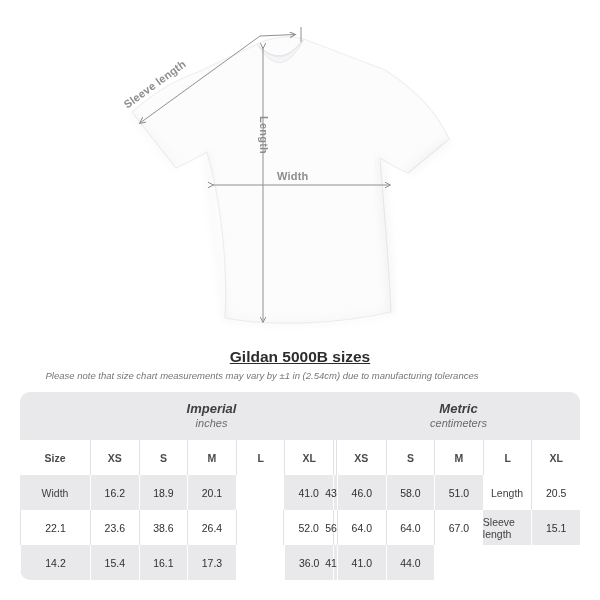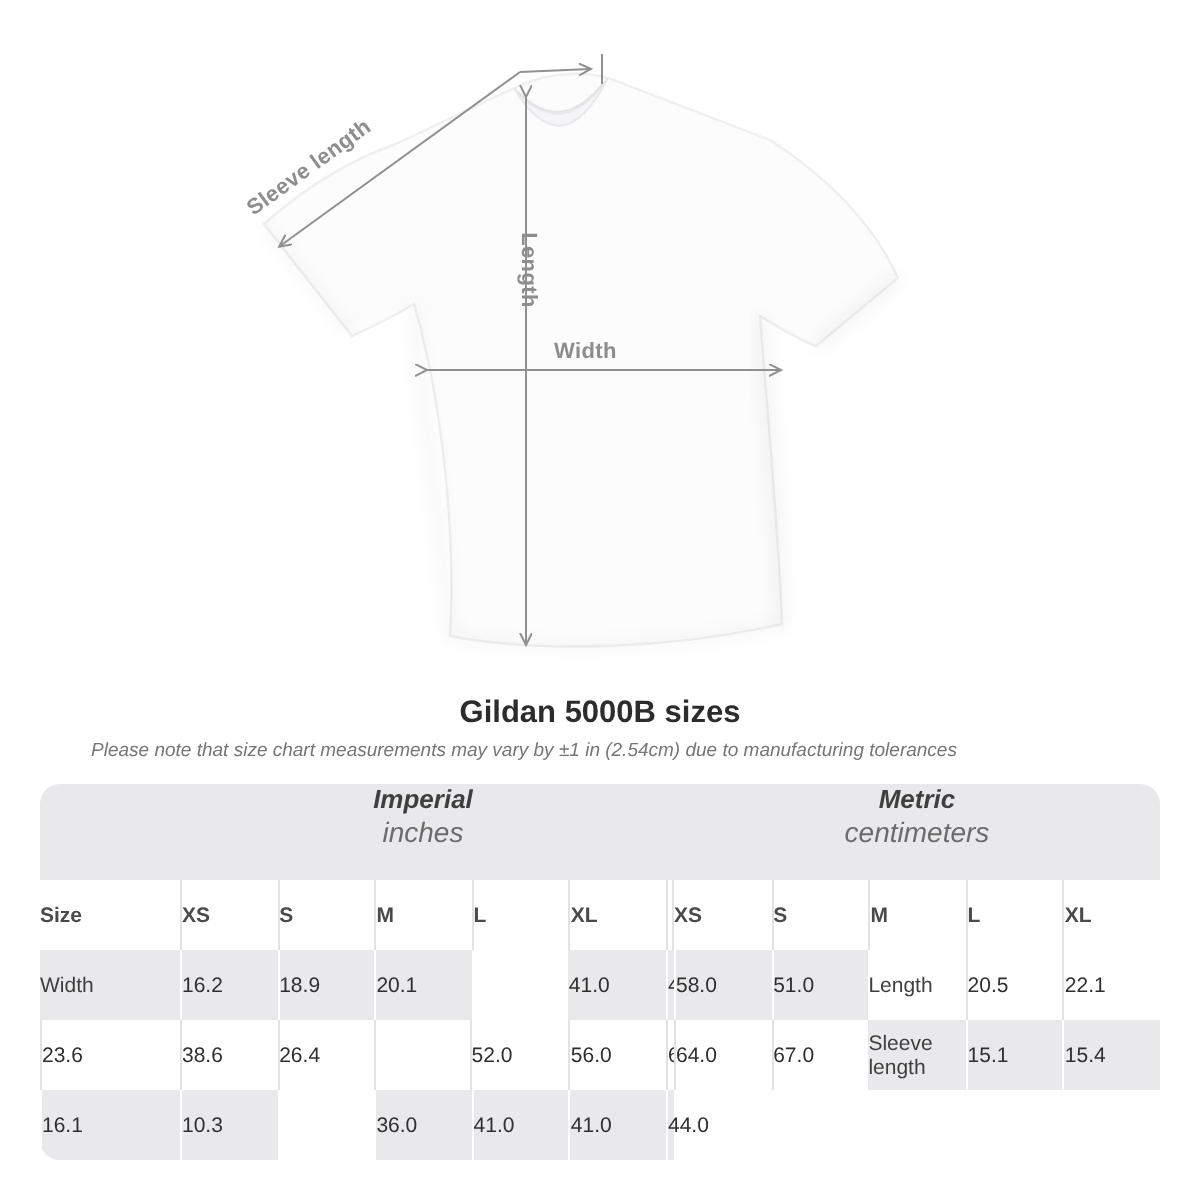--- a/index.html
+++ b/index.html
@@ -16,46 +16,46 @@
     position:absolute; color:#8d8d8d; font-size:11px; font-weight:bold;
     white-space:nowrap; letter-spacing:.2px;
   }
   .lbl-sleeve { left:118px; top:78px; transform:rotate(-36deg); transform-origin:center; }
   .lbl-length { left:245px; top:129px; transform:rotate(90deg); transform-origin:center; }
   .lbl-width  { left:277px; top:170px; }
 
   
   .chart-title {
     position:absolute; left:0; top:348px; width:600px; text-align:center;
-    font-size:15.5px; font-weight:bold; color:#2c2c2c;
+    font-size:15.5px; font-weight:bold; color:#2c2c2c;text-decoration:underline;
   }
   .chart-subtitle {
     position:absolute; left:0; top:370px; width:524px; text-align:center;
     font-size:9.5px; font-style:italic; color:#767676;
   }
 
   
   .size-table {
     position:absolute; left:20px; top:392px; width:560px; height:188px;
     display:grid;
     grid-template-columns:70px repeat(5,1fr) 4px repeat(5,1fr);
     grid-template-rows:48px 35px 35px 35px 35px;
     border-radius:10px; overflow:hidden;
     font-size:10.5px; color:#2f2f2f;
   }
-  .size-table > div { display:flex; align-items:center; }
+  .size-table > div { display:flex; align-items:center; justify-content:center; }
 
   .band { background:#e9e9eb; }
   .g-empty    { grid-row:1; grid-column:1; }
   .g-imperial { grid-row:1; grid-column:2/7; }
   .g-gap      { grid-row:1; grid-column:7; }
   .g-metric   { grid-row:1; grid-column:8/13; }
   .group-head { flex-direction:column; line-height:1.25; }
   .group-name { font-weight:bold; font-style:italic; font-size:13px; color:#3f3f3f; }
-  .group-unit { font-style:italic; font-size:14px; color:#6b6b6b; }
+  .group-unit { font-style:italic; font-size:11px; color:#6b6b6b; }
 
   .row-white { background:#ffffff; --div:#e2e2e4; }
   .row-gray  { background:#e9e9eb; --div:#ffffff; }
   .hdr  { font-weight:bold; color:#4a4a4a; }
   .rlbl { color:#3f3f3f; }
   .sep  { border-left:1px solid var(--div); }
   .gapc { background:#ffffff; border-left:1px solid var(--div); border-right:1px solid var(--div); }
 </style>
 </head>
 <body>
@@ -141,39 +141,41 @@
   <div class="row-white hdr sep">L</div>
   <div class="row-white hdr sep">XL</div>
 
   <div class="row-gray rlbl">Width</div>
   <div class="row-gray sep">16.2</div>
   <div class="row-gray sep">18.9</div>
   <div class="row-gray sep">20.1</div>
   <div class="row-gray gapc"></div>
   <div class="row-gray">41.0</div>
   <div class="row-gray sep">43.0</div>
+  <div class="row-gray sep">46.0</div>
   <div class="row-gray sep">58.0</div>
   <div class="row-gray sep">51.0</div>
 
   <div class="row-white rlbl">Length</div>
   <div class="row-white sep">20.5</div>
   <div class="row-white sep">22.1</div>
   <div class="row-white sep">23.6</div>
   <div class="row-white sep">38.6</div>
   <div class="row-white sep">26.4</div>
   <div class="row-white gapc"></div>
   <div class="row-white">52.0</div>
   <div class="row-white sep">56.0</div>
   <div class="row-white sep">64.0</div>
   <div class="row-white sep">64.0</div>
   <div class="row-white sep">67.0</div>
 
   <div class="row-gray rlbl">Sleeve length</div>
   <div class="row-gray sep">15.1</div>
+  <div class="row-gray sep">14.2</div>
   <div class="row-gray sep">15.4</div>
   <div class="row-gray sep">16.1</div>
-  <div class="row-gray sep">10.3</div>
+  <div class="row-gray sep">17.3</div>
   <div class="row-gray gapc"></div>
   <div class="row-gray sep">36.0</div>
   <div class="row-gray sep">41.0</div>
   <div class="row-gray sep">41.0</div>
   <div class="row-gray sep">44.0</div>
 </div>
 
 </body></html>

